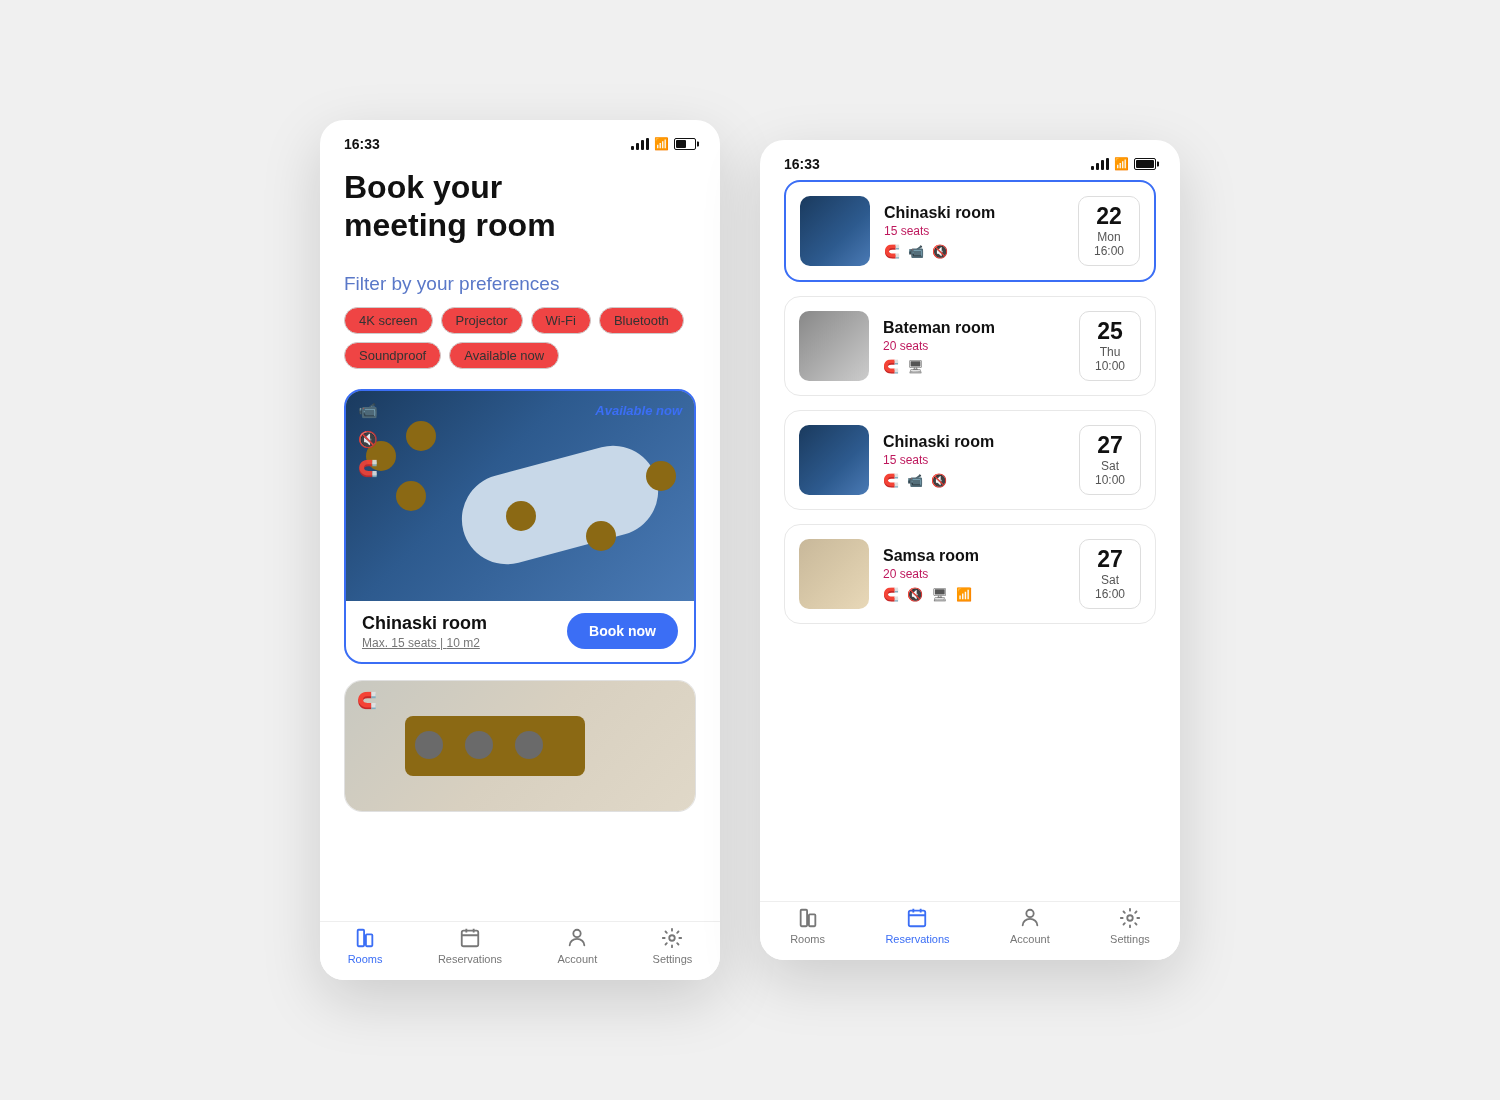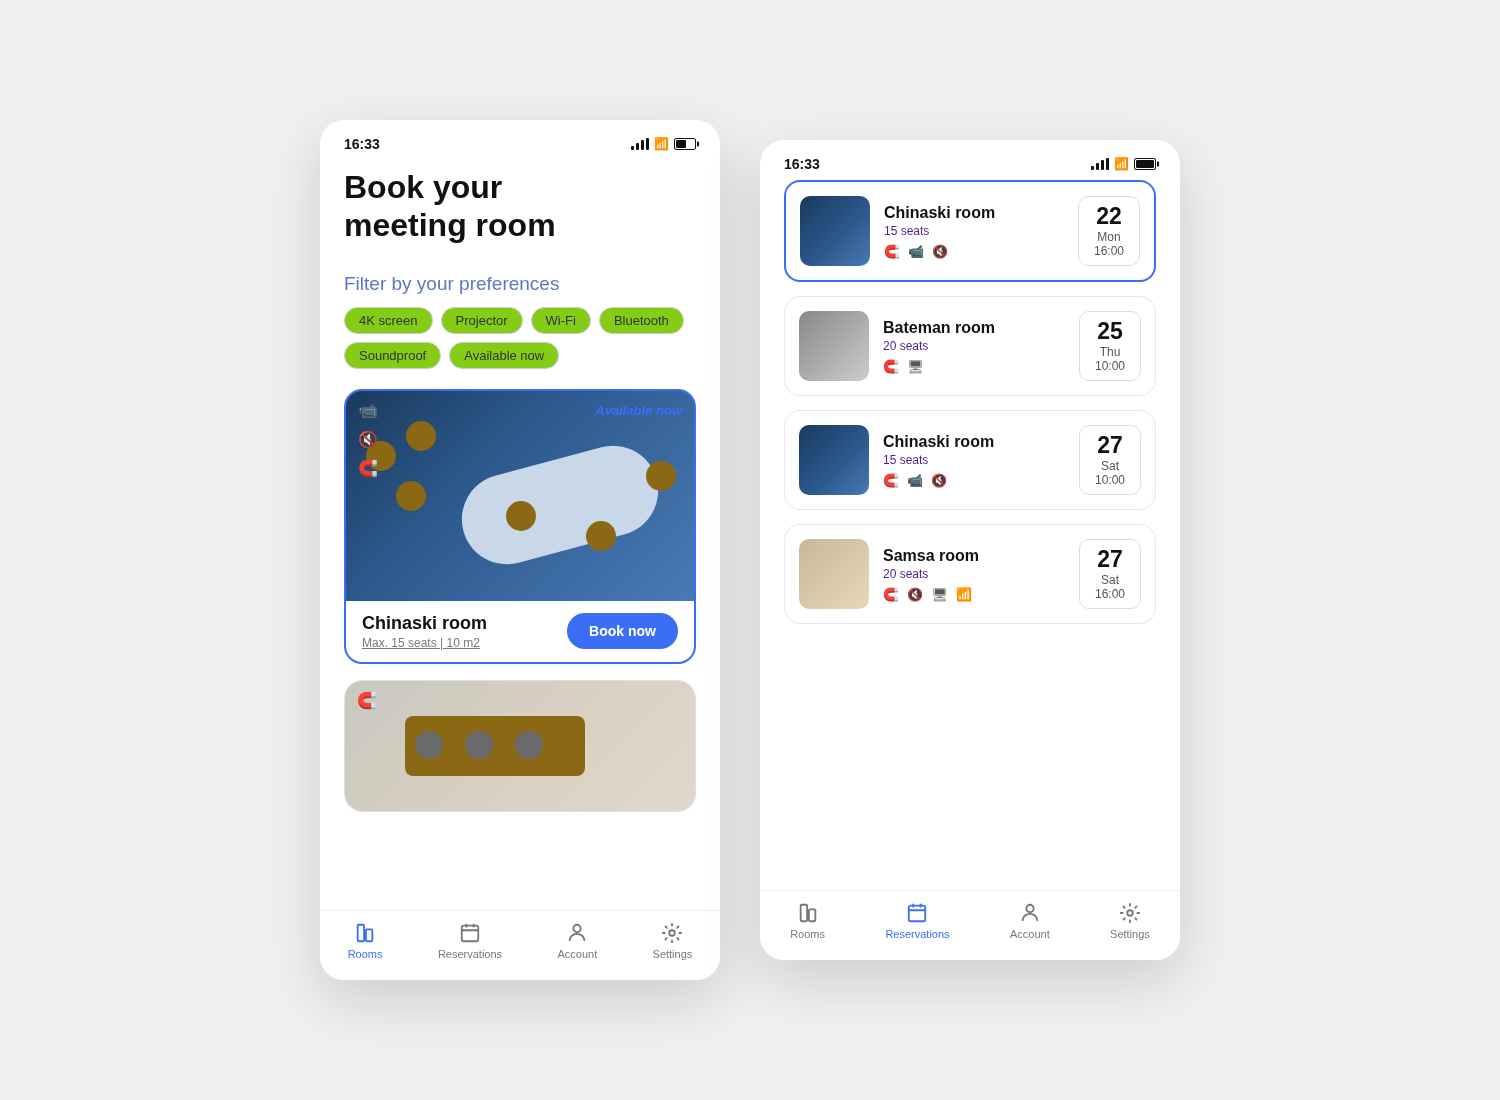--- a/index.html
+++ b/index.html
@@ -117,21 +117,21 @@
       flex-wrap: wrap;
       gap: 8px;
       margin-bottom: 20px;
     }
     .chip {
       border: 1px solid #ccc;
       border-radius: 20px;
       padding: 5px 14px;
       font-size: 13px;
       color: #333;
-      background: #84cc16;
+      background: #ef4444;
       cursor: pointer;
     }
 
     
     .room-card {
       border: 2.5px solid #3b6ef5;
       border-radius: 18px;
       overflow: hidden;
       background: #fff;
       margin-bottom: 16px;
@@ -268,21 +268,21 @@
       color: #fff;
       font-size: 16px;
     }
 
     
     .bottom-nav {
       position: absolute;
       bottom: 0;
       left: 0;
       right: 0;
-      height: 70px;
+      height: 59px;
       background: #fff;
       border-top: 1px solid #eee;
       display: flex;
       align-items: center;
       justify-content: space-around;
       padding-bottom: 10px;
     }
     .nav-item {
       display: flex;
       flex-direction: column;
@@ -336,21 +336,21 @@
       flex: 1;
     }
     .room-name {
       font-size: 16px;
       font-weight: 700;
       color: #111;
       margin-bottom: 2px;
     }
     .room-seats {
       font-size: 12px;
-      color: #4c1d95;
+      color: #be185d;
       margin-bottom: 6px;
     }
     .room-features {
       display: flex;
       gap: 8px;
       font-size: 13px;
       color: #555;
     }
 
     .date-badge {

